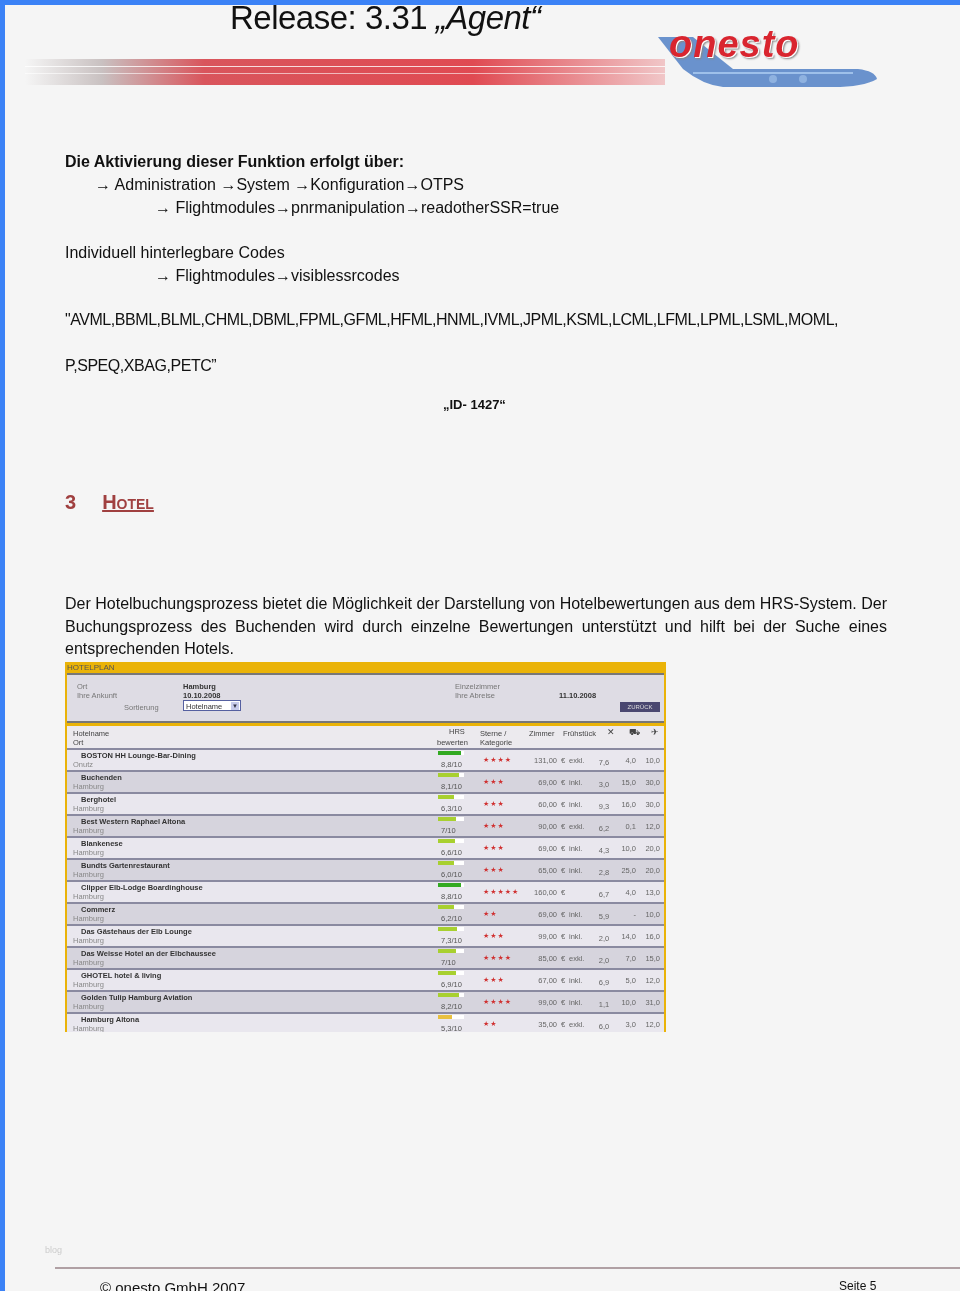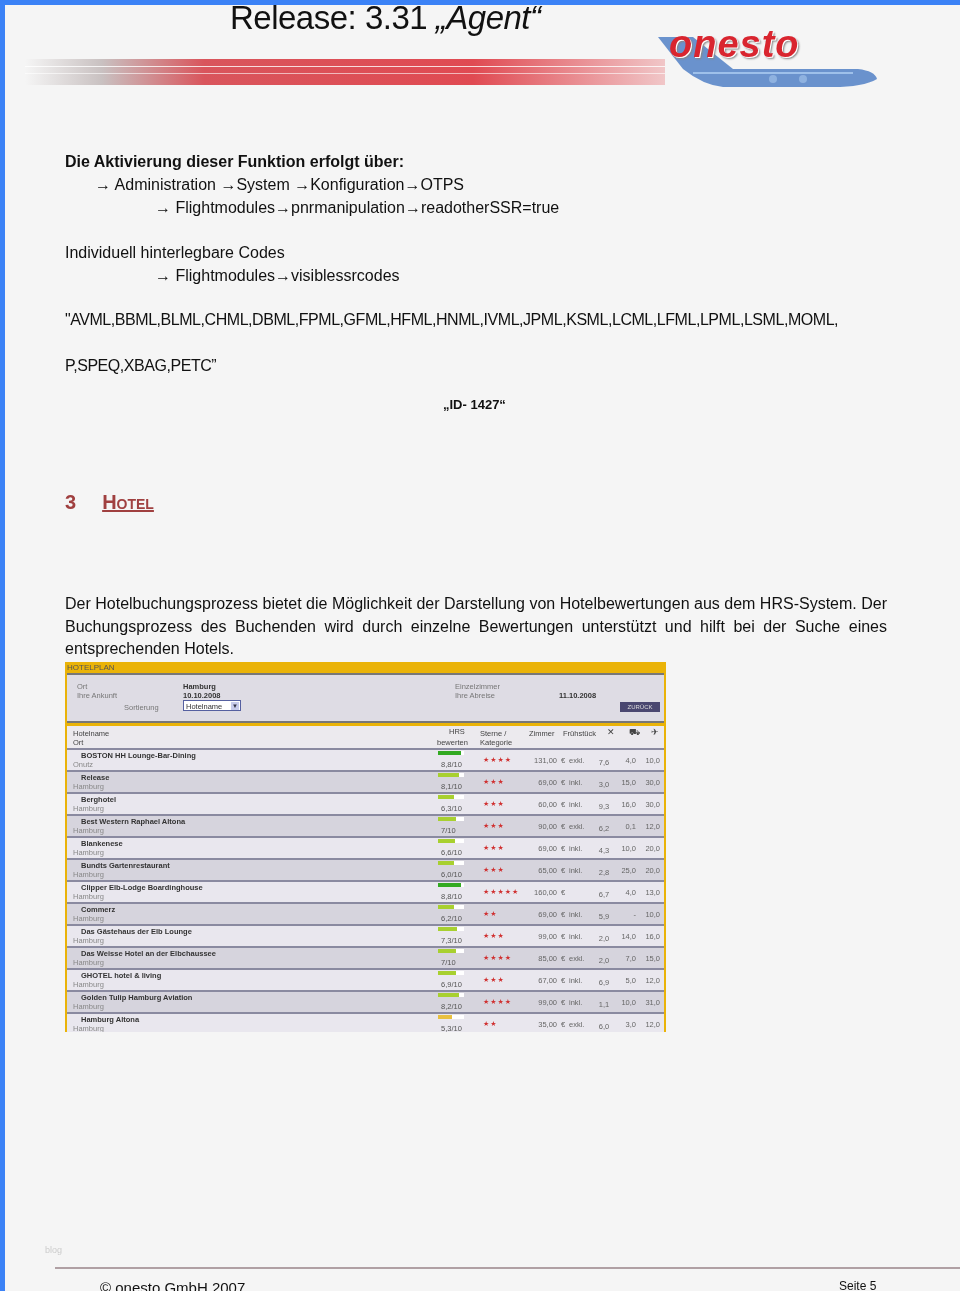--- a/index.html
+++ b/index.html
@@ -134,21 +134,21 @@
           <div class="eur">€</div>
           <div class="fr">exkl.</div>
           <div class="d1">7,6</div>
           <div class="d2">4,0</div>
           <div class="d3">10,0</div>
         </div>
         <div class="row alt">
           <div class="bar">
             <div class="fill" style="width: 81%; background: rgb(168, 208, 48);"></div>
           </div>
-          <div class="nm">Release</div>
+          <div class="nm">Buchenden</div>
           <div class="ort">Hamburg</div>
           <div class="score">8,1/10</div>
           <div class="stars">★★★</div>
           <div class="price">69,00</div>
           <div class="eur">€</div>
           <div class="fr">inkl.</div>
           <div class="d1">3,0</div>
           <div class="d2">15,0</div>
           <div class="d3">30,0</div>
         </div>

